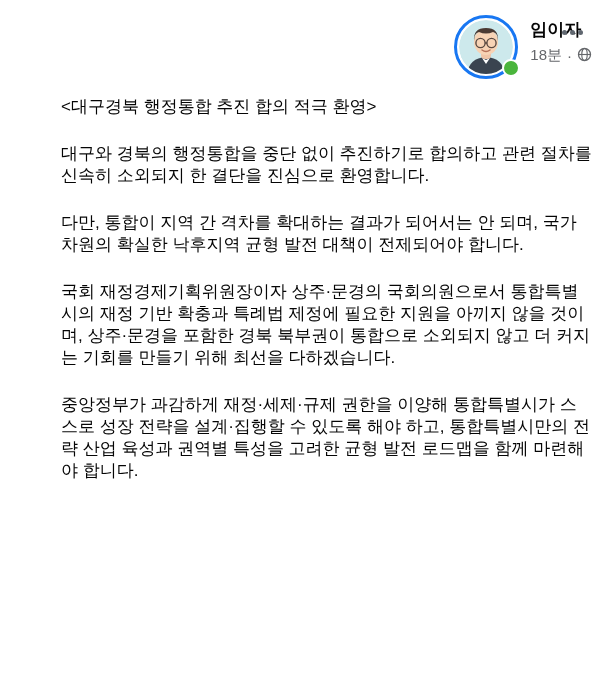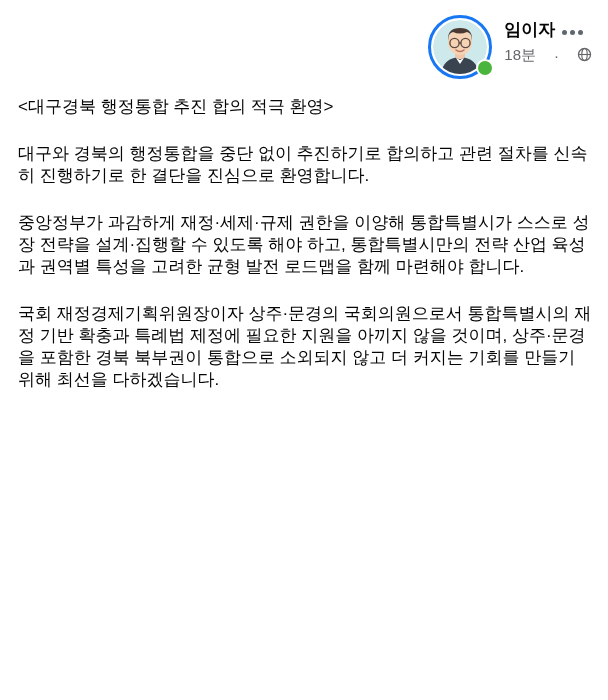--- a/index.html
+++ b/index.html
@@ -64,21 +64,21 @@
     font-size: 17px;
     font-weight: 700;
     color: #050505;
     line-height: 1.2;
     cursor: pointer;
   }
   .meta-row {
     margin-top: 6px;
     display: flex;
     align-items: center;
-    gap: 18px;
+    gap: 5px;
     font-size: 15px;
     color: #65676b;
   }
   .meta-sep { font-size: 15px; color: #65676b; }
   .globe { display: inline-block; }
 
   .more-btn {
     position: absolute;
     top: 18px;
     right: 18px;
@@ -96,20 +96,21 @@
   .more-btn span {
     width: 5px;
     height: 5px;
     border-radius: 50%;
     background: #606770;
   }
 
   
   .post-body {
     padding: 17px 16px 0 18px;
+    margin-left: 43px;
   }
   .post-body p {
     font-size: 17px;
     line-height: 22px;
     color: #050505;
     margin: 0 0 25px 0;
     word-break: break-all;
     overflow-wrap: break-word;
     white-space: pre-wrap;
   }
@@ -165,18 +166,19 @@
 
     <button class="more-btn" aria-label="more">
       <span></span>
       <span></span>
       <span></span>
     </button>
   </div>
 
   <div class="post-body">
     <p>&lt;대구경북 행정통합 추진 합의 적극 환영&gt;</p>
-    <p>대구와 경북의 행정통합을 중단 없이 추진하기로 합의하고 관련 절차를 신속히 진행하기로 한 결단을 진심으로 환영합니다.</p>
+    <p>대구와 경북의 행정통합을 중단 없이 추진하기로 합의하고 관련 절차를 신속히 소외되지 한 결단을 진심으로 환영합니다.</p>
+    <p>다만, 통합이 지역 간 격차를 확대하는 결과가 되어서는 안 되며, 국가 차원의 확실한 낙후지역 균형 발전 대책이 전제되어야 합니다.</p>
+    <p>국회 재정경제기획위원장이자 상주·문경의 국회의원으로서 통합특별시의 재정 기반 확충과 특례법 제정에 필요한 지원을 아끼지 않을 것이며, 상주·문경을 포함한 경북 북부권이 통합으로 소외되지 않고 더 커지는 기회를 만들기 위해 최선을 다하겠습니다.</p>
     <p>중앙정부가 과감하게 재정·세제·규제 권한을 이양해 통합특별시가 스스로 성장 전략을 설계·집행할 수 있도록 해야 하고, 통합특별시만의 전략 산업 육성과 권역별 특성을 고려한 균형 발전 로드맵을 함께 마련해야 합니다.</p>
-    <p>국회 재정경제기획위원장이자 상주·문경의 국회의원으로서 통합특별시의 재정 기반 확충과 특례법 제정에 필요한 지원을 아끼지 않을 것이며, 상주·문경을 포함한 경북 북부권이 통합으로 소외되지 않고 더 커지는 기회를 만들기 위해 최선을 다하겠습니다.</p>
   </div>
 
 </div>
 
 </body></html>

